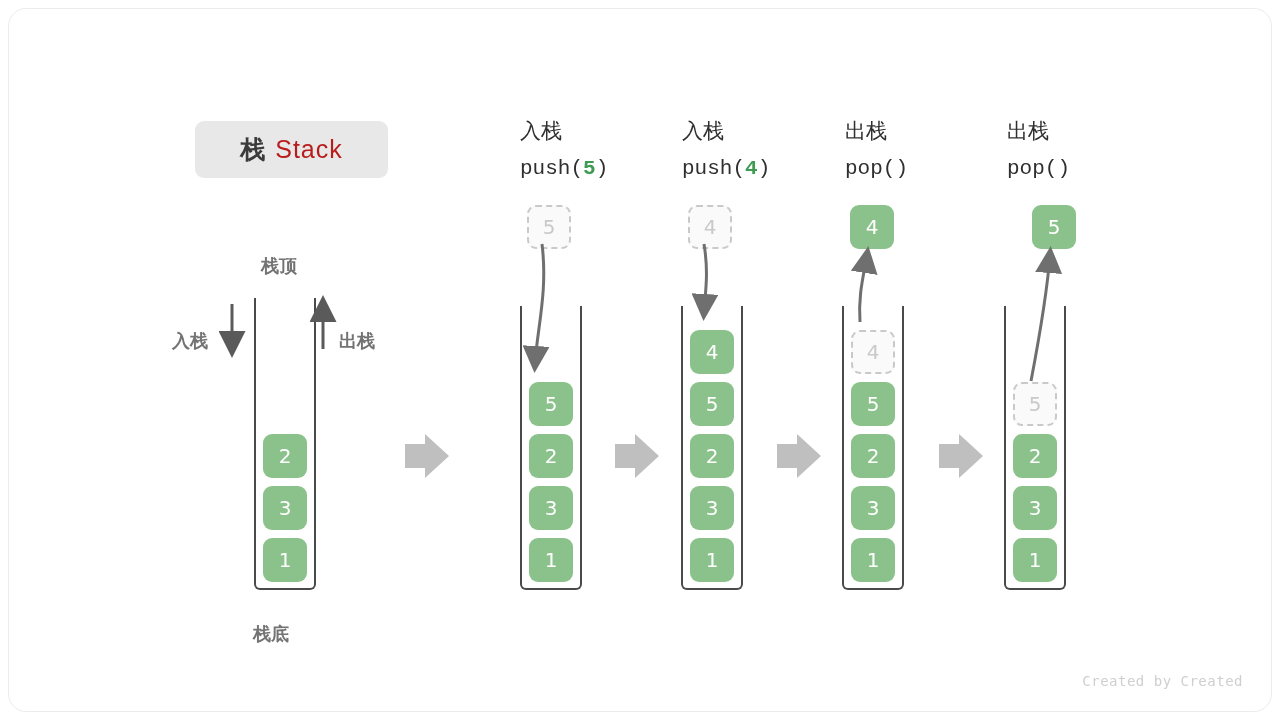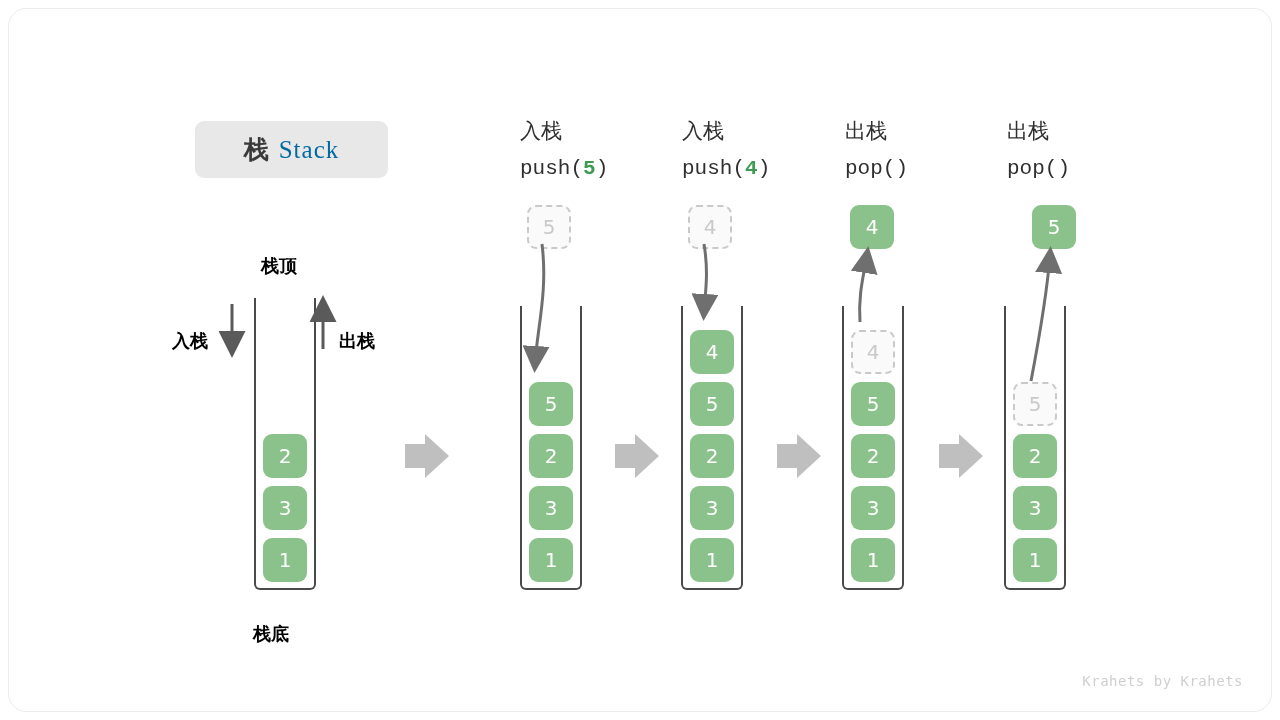--- a/index.html
+++ b/index.html
@@ -41,32 +41,32 @@
     align-items: center;
     justify-content: center;
     gap: 10px;
   }
   #title-badge .cn {
     font-size: 25px;
     font-weight: bold;
     color: #3a3a3a;
   }
   #title-badge .en {
-    font-family: Liberation Serif, serif;
+    font-family: Liberation Sans, sans-serif;
     font-size: 25px;
-    color: #0369a1;
+    color: #b91c1c;
     letter-spacing: 1px;
   }
 
   
   .cn-label {
     position: absolute;
     font-size: 18px;
     font-weight: bold;
-    color: #000000;
+    color: #737373;
     white-space: nowrap;
   }
 
   
   .op-head {
     position: absolute;
     white-space: nowrap;
     line-height: 38px;
   }
   .op-head .op-cn {
@@ -267,15 +267,15 @@
       <path d="M606,435 L626,435 L626,425 L650,447 L626,469 L626,459 L606,459 z" fill="#bfbfbf"></path>
     </g>
     <g>
       <path d="M768,435 L788,435 L788,425 L812,447 L788,469 L788,459 L768,459 z" fill="#bfbfbf"></path>
     </g>
     <g>
       <path d="M930,435 L950,435 L950,425 L974,447 L950,469 L950,459 L930,459 z" fill="#bfbfbf"></path>
     </g>
   </svg>
 
-  <div id="watermark">Krahets by Krahets</div>
+  <div id="watermark">Created by Created</div>
 
 </div>
 
 </body></html>

